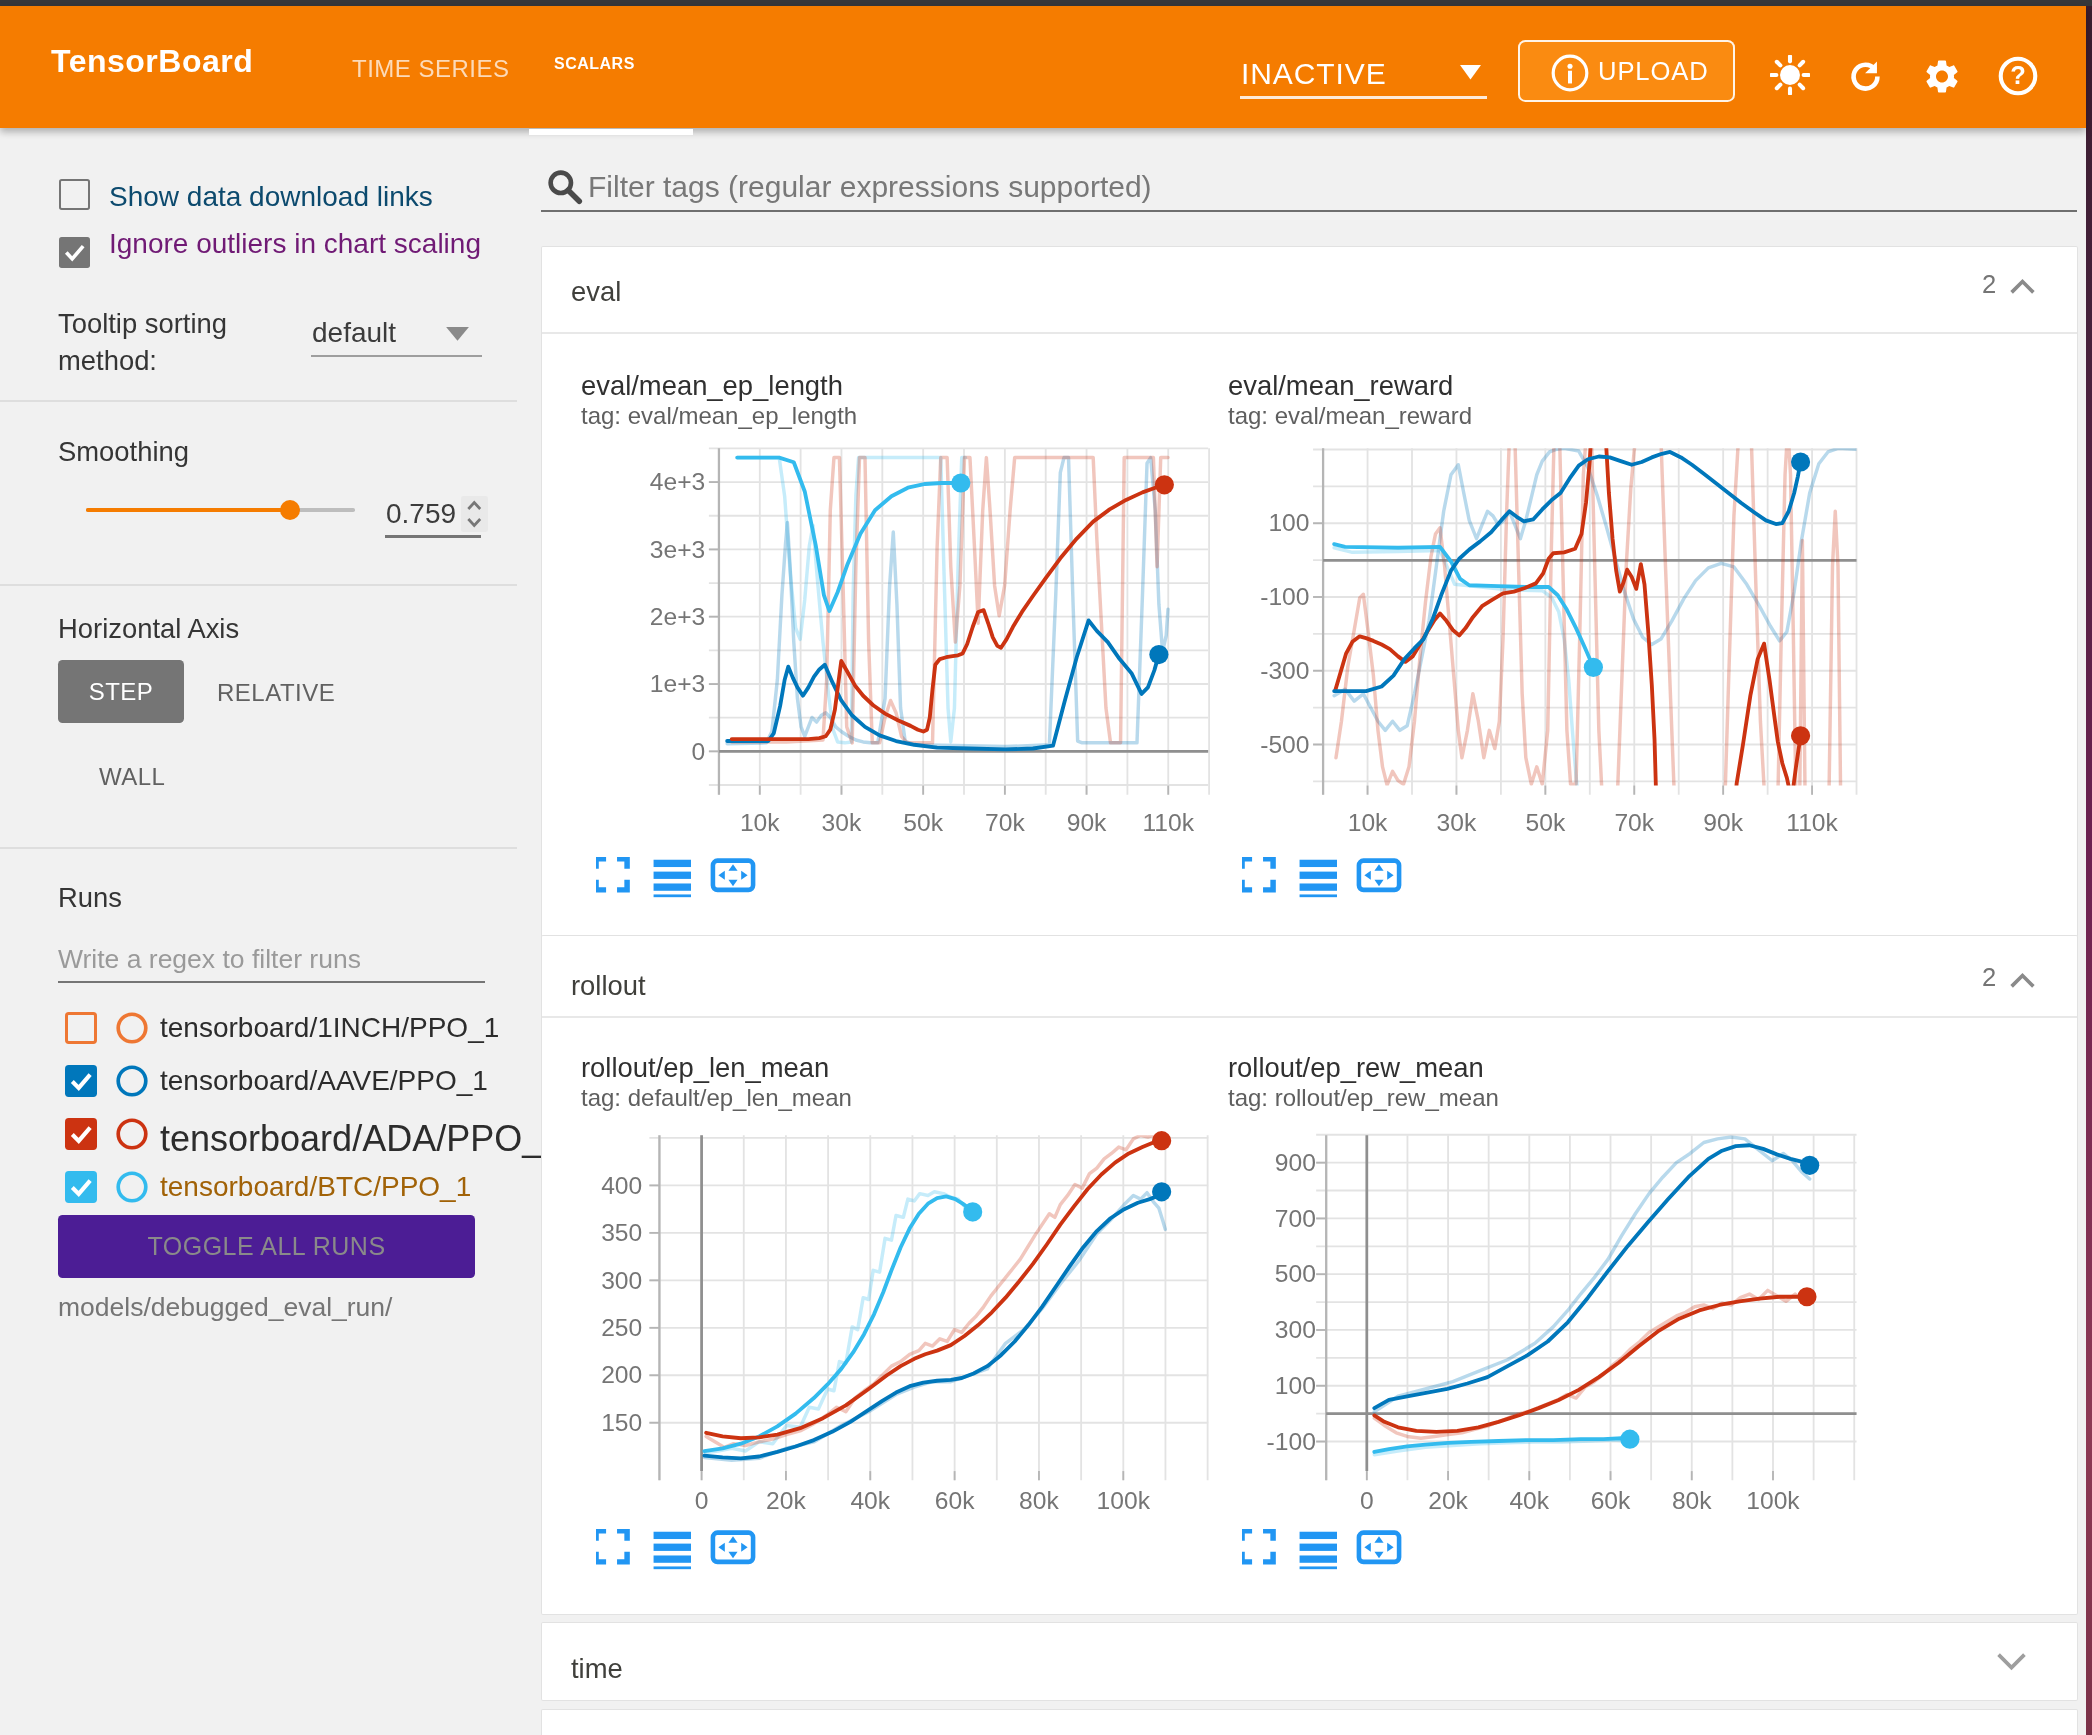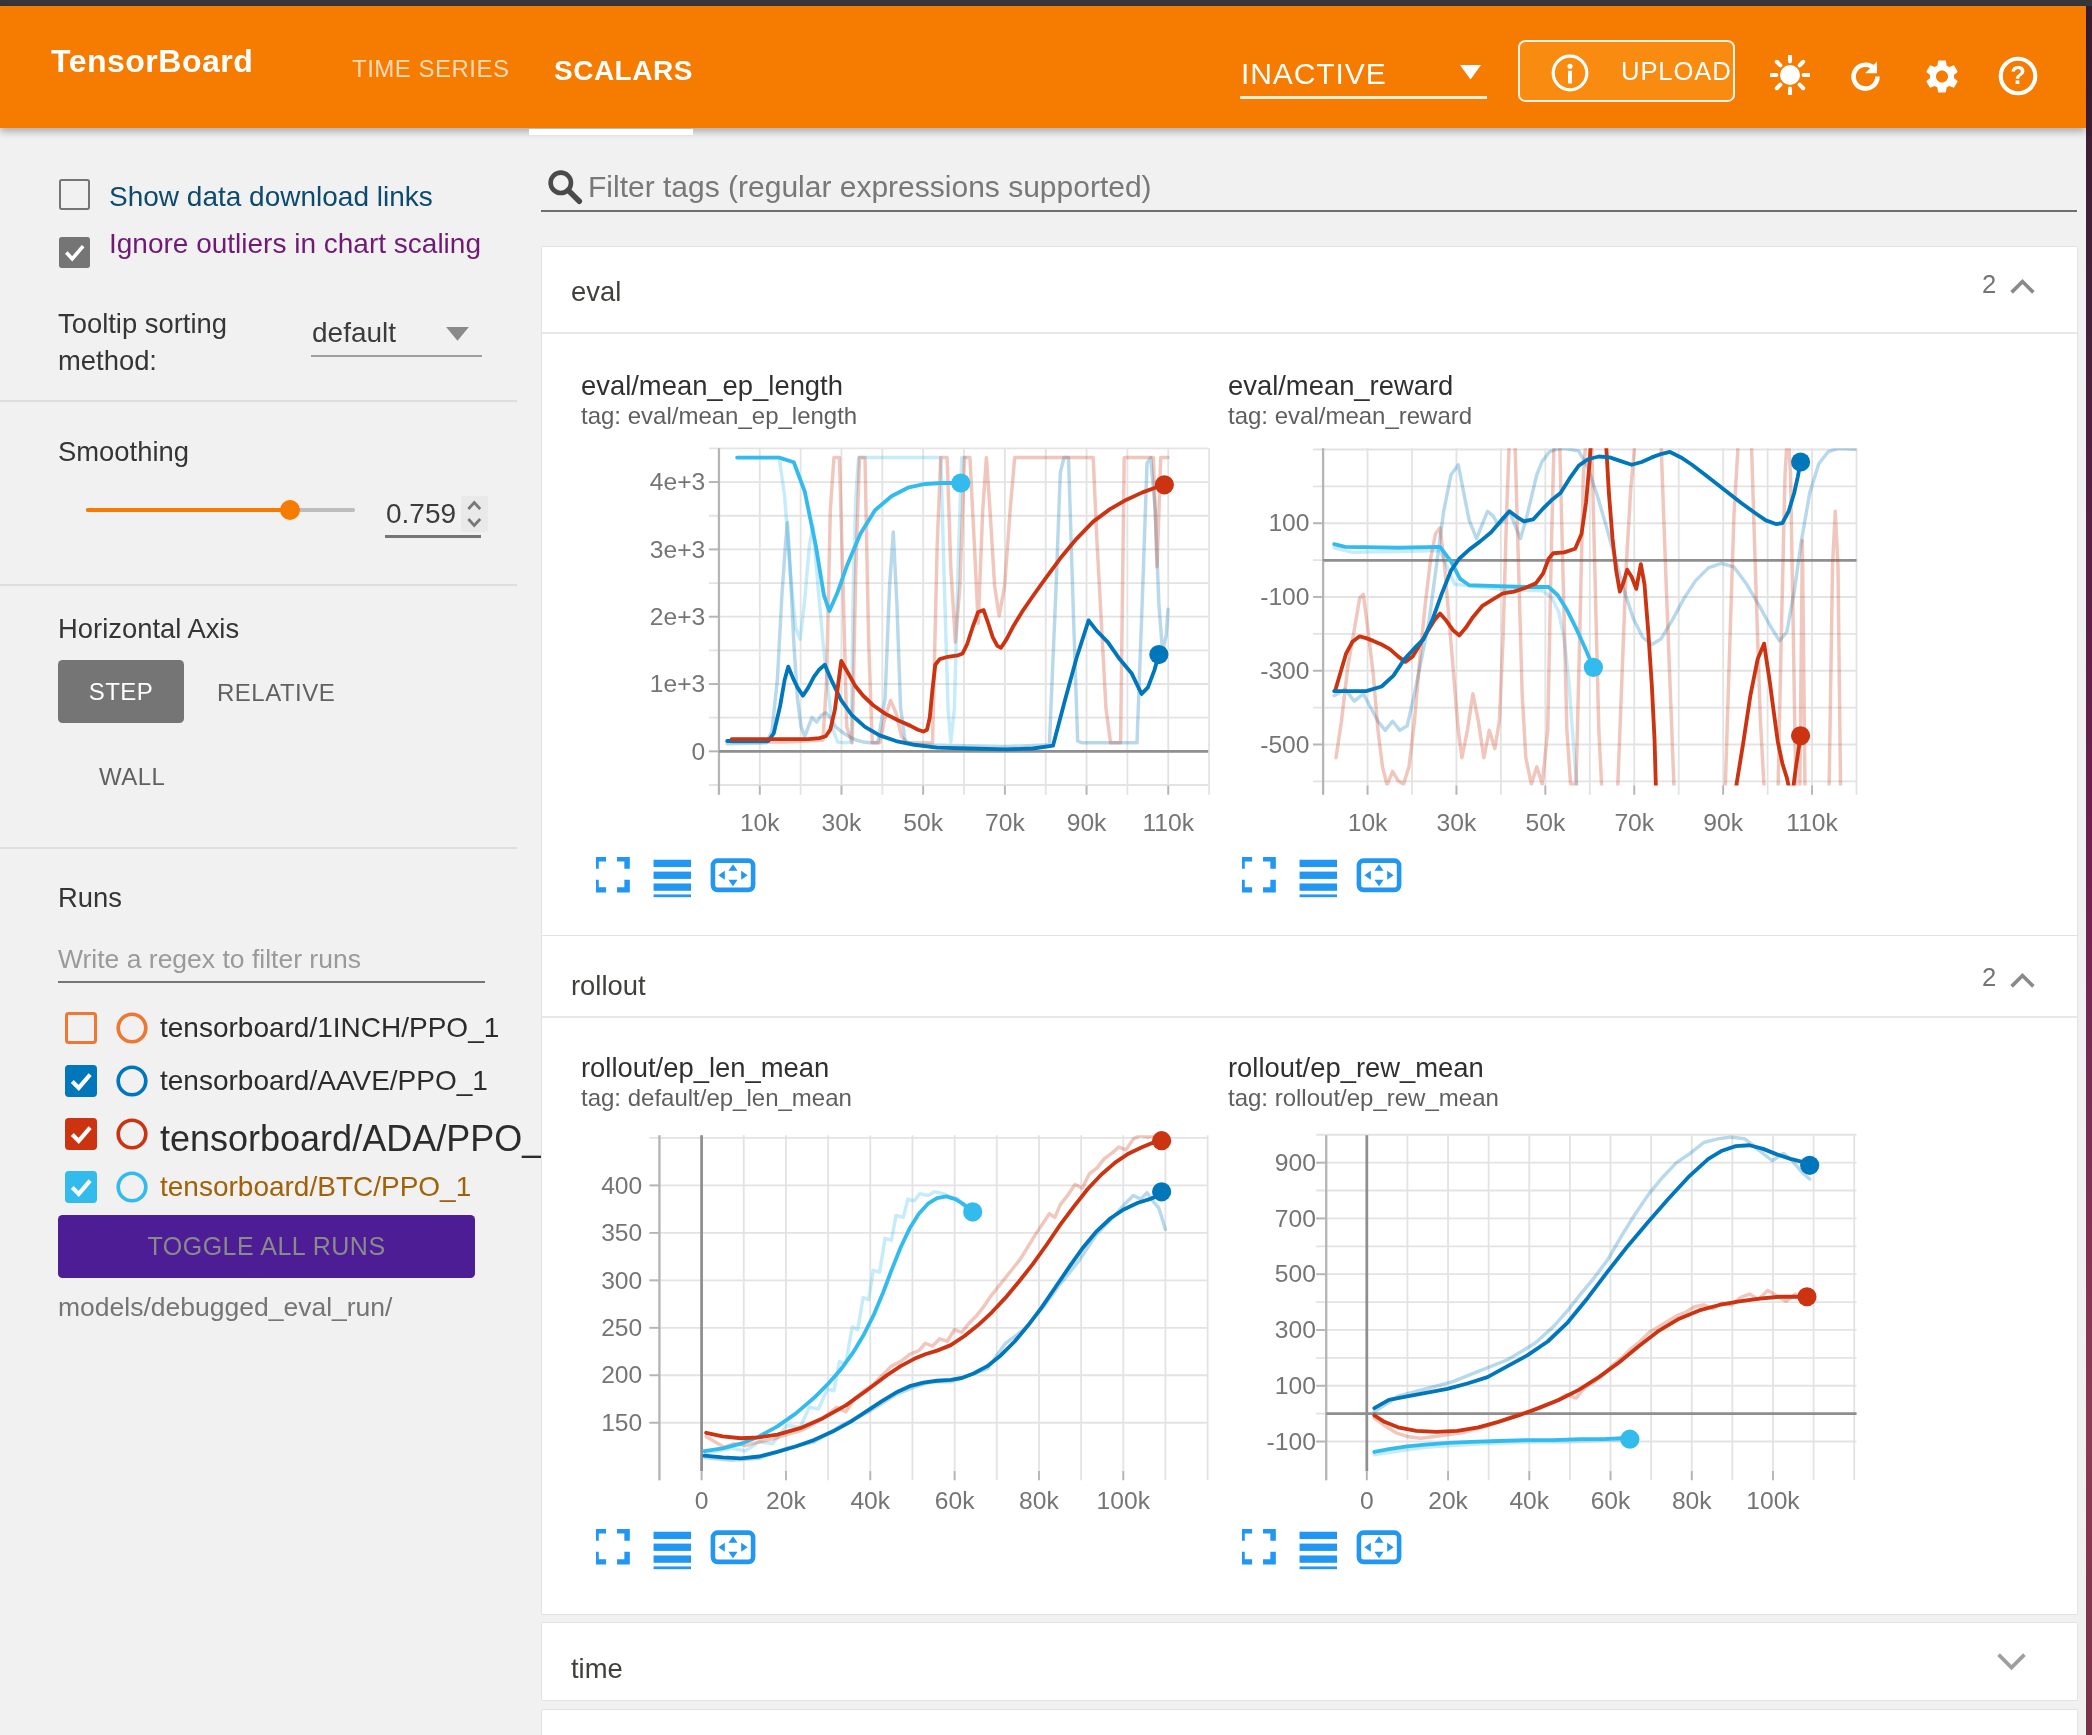--- a/index.html
+++ b/index.html
@@ -8,35 +8,35 @@
 </style></head>
 <body>
 
 <div class="abs" style="left:0;top:0;width:2092px;height:6.4px;background:#36373a;"></div>
 
 <div class="abs" style="left:2086px;top:6.4px;width:6.4px;height:1729px;background:linear-gradient(#3a1d2f,#45203a 18%,#6b2050 48%,#8d3954 82%,#7b3148);"></div>
 
 <div class="abs" style="left:0;top:6.4px;width:2086px;height:122px;background:#f57c00;box-shadow:0 3.7px 7.3px rgba(0,0,0,0.28);">
   <div class="abs" style="left:51px;top:37px;color:#fff;font-size:32px;font-weight:bold;letter-spacing:0.5px;">TensorBoard</div>
   <div class="abs" style="left:352px;top:49px;color:rgba(255,255,255,0.72);font-size:24px;letter-spacing:0.5px;">TIME SERIES</div>
-  <div class="abs" style="left:554px;top:49px;color:#fff;font-size:28px;font-weight:bold;letter-spacing:0.5px;">SCALARS</div>
+  <div class="abs" style="left:554px;top:49px;color:#fff;font-size:16px;font-weight:bold;letter-spacing:0.5px;">SCALARS</div>
   <div class="abs" style="left:529px;top:123px;width:164px;height:5.5px;background:#fff;"></div>
   <div class="abs" style="left:1241px;top:51px;color:#fff;font-size:30px;letter-spacing:0.9px;">INACTIVE</div>
   <svg class="abs" style="left:1460px;top:59px;" width="21" height="14.6" viewBox="0 0 23 16">
       <path d="M0 0 h23 l-11.5 16 z" fill="#fff"></path>
     </svg>
   <div class="abs" style="left:1240px;top:90px;width:247px;height:2.7px;background:rgba(255,255,255,0.85);"></div>
 
   <div class="abs" style="left:1518px;top:34px;width:217px;height:62px;border:2.7px solid rgba(255,255,255,0.9);border-radius:7.3px;background:#fa8b11;">
     <svg class="abs" style="left:30px;top:11px;" width="40" height="40" viewBox="0 0 44 44">
       <circle cx="22" cy="22" r="18.5" fill="none" stroke="#fff" stroke-width="3.5"></circle>
       <circle cx="22" cy="14.5" r="2.8" fill="#fff"></circle>
       <rect x="19.8" y="19.5" width="4.4" height="14" fill="#fff"></rect>
     </svg>
-    <div class="abs" style="left:101px;top:14.6px;color:#fff;font-size:25.6px;letter-spacing:0.9px;">UPLOAD</div>
+    <div class="abs" style="left:78px;top:14.6px;color:#fff;font-size:25.6px;letter-spacing:0.9px;">UPLOAD</div>
   </div>
 
   <svg class="abs" style="left:1770px;top:49px;" width="40" height="40" viewBox="0 0 44 44">
     <circle cx="22" cy="22" r="11" fill="#fff"></circle>
     <g stroke="#fff" stroke-width="4.5" stroke-linecap="round">
       <line x1="22" y1="1.5" x2="22" y2="7"></line>
         <line x1="22" y1="37" x2="22" y2="42.5"></line>
       <line x1="1.5" y1="22" x2="7" y2="22"></line>
         <line x1="37" y1="22" x2="42.5" y2="22"></line>
       <line x1="7.5" y1="7.5" x2="11.4" y2="11.4"></line>

